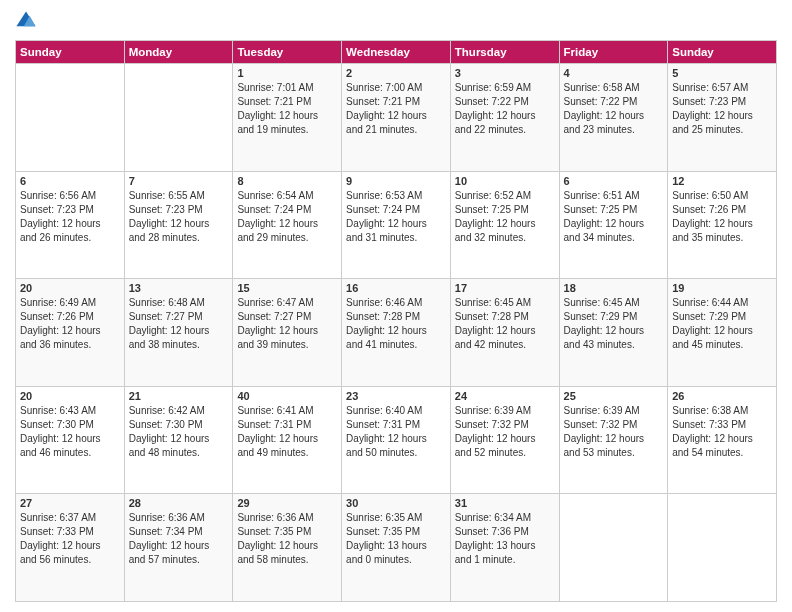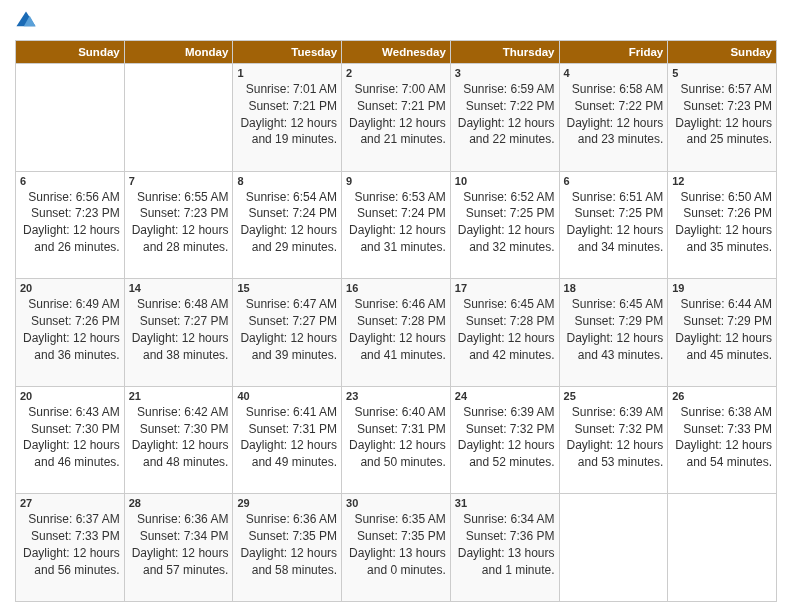--- a/index.html
+++ b/index.html
@@ -54,26 +54,26 @@
       font-size: 13px;
       color: #555;
     }
     .calendar {
       width: 100%;
       border-collapse: collapse;
       flex: 1;
       table-layout: fixed;
     }
     .calendar thead th {
-      background-color: #a16207;
+      background-color: #be185d;
       color: #fff;
       font-size: 11.5px;
       font-weight: bold;
       padding: 5px 4px;
-      text-align: right;
+      text-align: left;
       border: 1px solid #ccc;
     }
     .calendar tbody td {
       border: 1px solid #ccc;
       vertical-align: top;
       padding: 3px 4px;
       font-size: 9.5px;
       color: #333;
       height: 88px;
       background: #fff;
@@ -82,24 +82,23 @@
       background: #f9f9f9;
     }
     .day-number {
       font-size: 11px;
       font-weight: bold;
       color: #333;
       display: block;
       margin-bottom: 2px;
     }
     .day-info {
-      font-size: 12px;
+      font-size: 10px;
       color: #333;
       line-height: 1.4;
-      text-align: right;
     }
     .empty-cell {
       background: #fff !important;
     }
   </style>
 </head>
 <body>
 
 <div class="page">
   <div class="header">
@@ -185,21 +184,21 @@
             <span class="day-number">12</span>
             <div class="day-info">Sunrise: 6:50 AM<br>Sunset: 7:26 PM<br>Daylight: 12 hours and 35 minutes.</div>
           </td>
         </tr>
         <tr>
           <td>
             <span class="day-number">20</span>
             <div class="day-info">Sunrise: 6:49 AM<br>Sunset: 7:26 PM<br>Daylight: 12 hours and 36 minutes.</div>
           </td>
           <td>
-            <span class="day-number">14</span>
+            <span class="day-number">13</span>
             <div class="day-info">Sunrise: 6:48 AM<br>Sunset: 7:27 PM<br>Daylight: 12 hours and 38 minutes.</div>
           </td>
           <td>
             <span class="day-number">15</span>
             <div class="day-info">Sunrise: 6:47 AM<br>Sunset: 7:27 PM<br>Daylight: 12 hours and 39 minutes.</div>
           </td>
           <td>
             <span class="day-number">16</span>
             <div class="day-info">Sunrise: 6:46 AM<br>Sunset: 7:28 PM<br>Daylight: 12 hours and 41 minutes.</div>
           </td>

